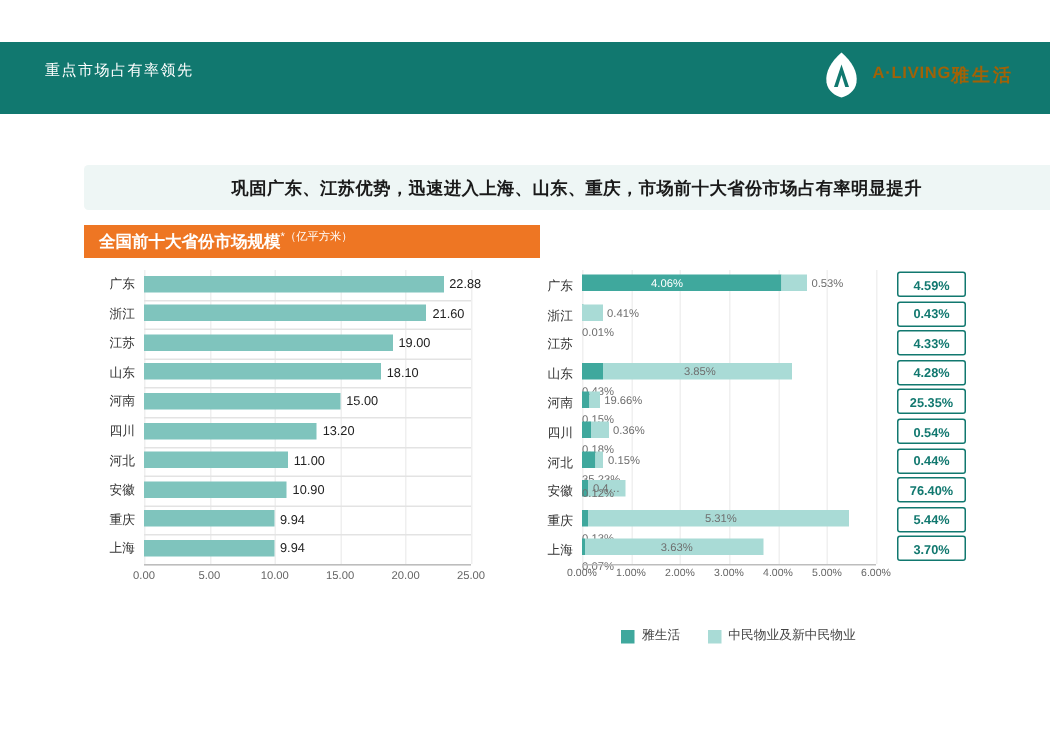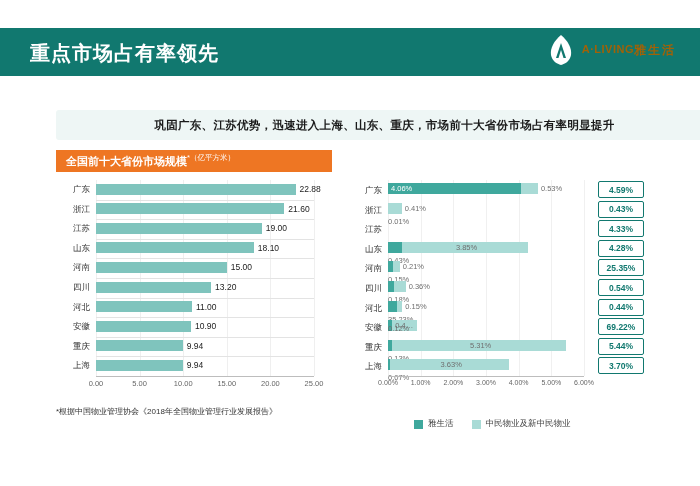--- a/index.html
+++ b/index.html
@@ -1,37 +1,37 @@
 <!DOCTYPE html>
 <html><head>
 <meta charset="utf-8">
 <style>
   html,body{margin:0;padding:0;}
   body{width:700px;height:486px;background:#ffffff;font-family:"Liberation Sans","DejaVu Sans",sans-serif;overflow:hidden;}
   .page{position:relative;width:700px;height:486px;background:#fff;}
 
   
   .header{position:absolute;left:0;top:28px;width:700px;height:48px;background:#11786f;}
-  .header-title{position:absolute;left:30px;top:40px;font-size:20px;font-weight:bold;color:#ffffff;letter-spacing:1px;}
+  .header-title{position:absolute;left:30px;top:40px;font-size:10px;font-weight:normal;color:#ffffff;letter-spacing:1px;}
   .logo{position:absolute;right:24px;top:34px;display:flex;align-items:center;gap:8px;}
   .logo-mark{width:26px;height:32px;position:relative;}
   .logo-mark svg{display:block;}
   .logo-text{display:flex;flex-direction:row;line-height:1.05;color:#a16207;}
   .logo-en{font-size:11px;font-weight:bold;letter-spacing:0.5px;}
   .logo-cn{font-size:12px;font-weight:bold;letter-spacing:2px;}
 
   
   .callout{position:absolute;left:56px;top:110px;width:657px;height:30px;background:#eef6f5;border-radius:3px;display:flex;align-items:center;justify-content:center;}
   .callout span{font-size:11.5px;font-weight:bold;color:#1a1a1a;letter-spacing:.3px;}
 
   
   .panel-title{position:absolute;height:22px;background:#ee7623;display:flex;align-items:center;padding-left:10px;box-sizing:border-box;}
   .panel-title span{color:#fff;font-size:11px;font-weight:bold;}
   .panel-title .sup{font-size:7.5px;vertical-align:super;font-weight:normal;}
-  #left-panel-title{left:56px;top:150px;width:276px;}
+  #left-panel-title{left:56px;top:150px;width:304px;}
   #right-panel-title{left:356px;top:150px;width:287px;}
 
   
   .left-chart{position:absolute;left:56px;top:180px;width:270px;height:215px;}
   .lrow{position:absolute;left:0;height:14px;}
   .lname{position:absolute;left:0;width:34px;text-align:right;font-size:8.5px;color:#333;line-height:14px;}
   .lbar{position:absolute;left:40px;height:11px;top:1.5px;background:#7fc4bd;}
   .lval{position:absolute;font-size:8.5px;color:#222;line-height:14px;}
   .lsep{position:absolute;left:40px;width:218px;height:1px;background:#e3e3e3;}
   .laxis{position:absolute;left:40px;top:196px;width:218px;height:1px;background:#bdbdbd;}
@@ -39,21 +39,21 @@
   .lgrid{position:absolute;top:0;width:1px;height:196px;background:#efefef;}
 
   
   .right-chart{position:absolute;left:356px;top:180px;width:288px;height:215px;}
   .rrow{position:absolute;left:0;height:20px;}
   .rname{position:absolute;left:0;width:26px;text-align:right;font-size:8.5px;color:#333;line-height:20px;}
   .rtrack{position:absolute;left:32px;top:3px;height:11px;}
   .rbar-a{position:absolute;top:0;height:11px;background:#3fa89d;}
   .rbar-b{position:absolute;top:0;height:11px;background:#a9dbd6;}
   .rlab{position:absolute;font-size:7.5px;line-height:11px;}
-  .rlab-in{color:#ffffff;}
+  .rlab-in{color:#ffffff;margin-left:43px;}
   .rlab-out{color:#6f6f6f;}
   .rtotal{position:absolute;right:0;top:1px;width:44px;height:15px;border:1px solid #11786f;border-radius:2px;background:#fff;display:flex;align-items:center;justify-content:center;}
   .rtotal span{font-size:8.5px;font-weight:bold;color:#11786f;}
   .raxis{position:absolute;left:32px;top:196px;width:196px;height:1px;background:#bdbdbd;}
   .rtick{position:absolute;top:199px;font-size:7px;color:#666;transform:translateX(-50%);}
   .rgrid{position:absolute;top:0;width:1px;height:196px;background:#f0f0f0;}
 
   
   .footnote{position:absolute;left:56px;top:406px;font-size:8px;color:#333;}
   .legend{position:absolute;left:414px;top:418px;display:flex;gap:18px;align-items:center;}
@@ -222,21 +222,21 @@
         <div class="rtotal">
           <span>4.28%</span>
         </div>
       </div>
       <div class="rrow" style="top: 78.4px; width: 288px;">
         <div class="rname">河南</div>
         <div class="rtrack" style="width: 196px;">
           <div class="rbar-a" style="left: 0px; width: 4.9px; background: rgb(63, 168, 157);"></div>
           <div class="rbar-b" style="left: 4.9px; width: 6.86px; background: rgb(169, 219, 214);"></div>
           <div class="rlab rlab-out" style="left: 0px; top: 13px;">0.15%</div>
-          <div class="rlab rlab-out" style="left: 14.76px;">0.21%</div>
+          <div class="rlab rlab-out" style="left: 14.76px;">19.66%</div>
         </div>
         <div class="rtotal">
           <span>25.35%</span>
         </div>
       </div>
       <div class="rrow" style="top: 98px; width: 288px;">
         <div class="rname">四川</div>
         <div class="rtrack" style="width: 196px;">
           <div class="rbar-a" style="left: 0px; width: 5.88px; background: rgb(63, 168, 157);"></div>
           <div class="rbar-b" style="left: 5.88px; width: 11.76px; background: rgb(169, 219, 214);"></div>
@@ -261,21 +261,21 @@
       </div>
       <div class="rrow" style="top: 137.2px; width: 288px;">
         <div class="rname">安徽</div>
         <div class="rtrack" style="width: 196px;">
           <div class="rbar-a" style="left: 0px; width: 3.92px; background: rgb(63, 168, 157);"></div>
           <div class="rbar-b" style="left: 3.92px; width: 24.8267px; background: rgb(169, 219, 214);"></div>
           <div class="rlab rlab-out" style="left: 0px; top: 3px;">0.12%</div>
           <div class="rlab rlab-out" style="left: 7.33333px;">0.4…</div>
         </div>
         <div class="rtotal">
-          <span>69.22%</span>
+          <span>76.40%</span>
         </div>
       </div>
       <div class="rrow" style="top: 156.8px; width: 288px;">
         <div class="rname">重庆</div>
         <div class="rtrack" style="width: 196px;">
           <div class="rbar-a" style="left: 0px; width: 4.24667px; background: rgb(63, 168, 157);"></div>
           <div class="rbar-b" style="left: 4.24667px; width: 173.46px; background: rgb(169, 219, 214);"></div>
           <div class="rlab rlab-out" style="left: 0px; top: 13px;">0.13%</div>
           <div class="rlab rlab-out" style="left: 81.9767px;">5.31%</div>
         </div>
@@ -291,21 +291,20 @@
           <div class="rlab rlab-out" style="left: 0px; top: 13px;">0.07%</div>
           <div class="rlab rlab-out" style="left: 52.5767px;">3.63%</div>
         </div>
         <div class="rtotal">
           <span>3.70%</span>
         </div>
       </div>
       <div class="raxis"></div>
     </div>
 
-  <div class="footnote">*根据中国物业管理协会《2018年全国物业管理行业发展报告》</div>
 
   <div class="legend" id="legend">
       <div class="legend-item">
         <span class="legend-swatch" style="background: rgb(63, 168, 157);"></span>
         <span class="legend-label">雅生活</span>
       </div>
       <div class="legend-item">
         <span class="legend-swatch" style="background: rgb(169, 219, 214);"></span>
         <span class="legend-label">中民物业及新中民物业</span>
       </div>

